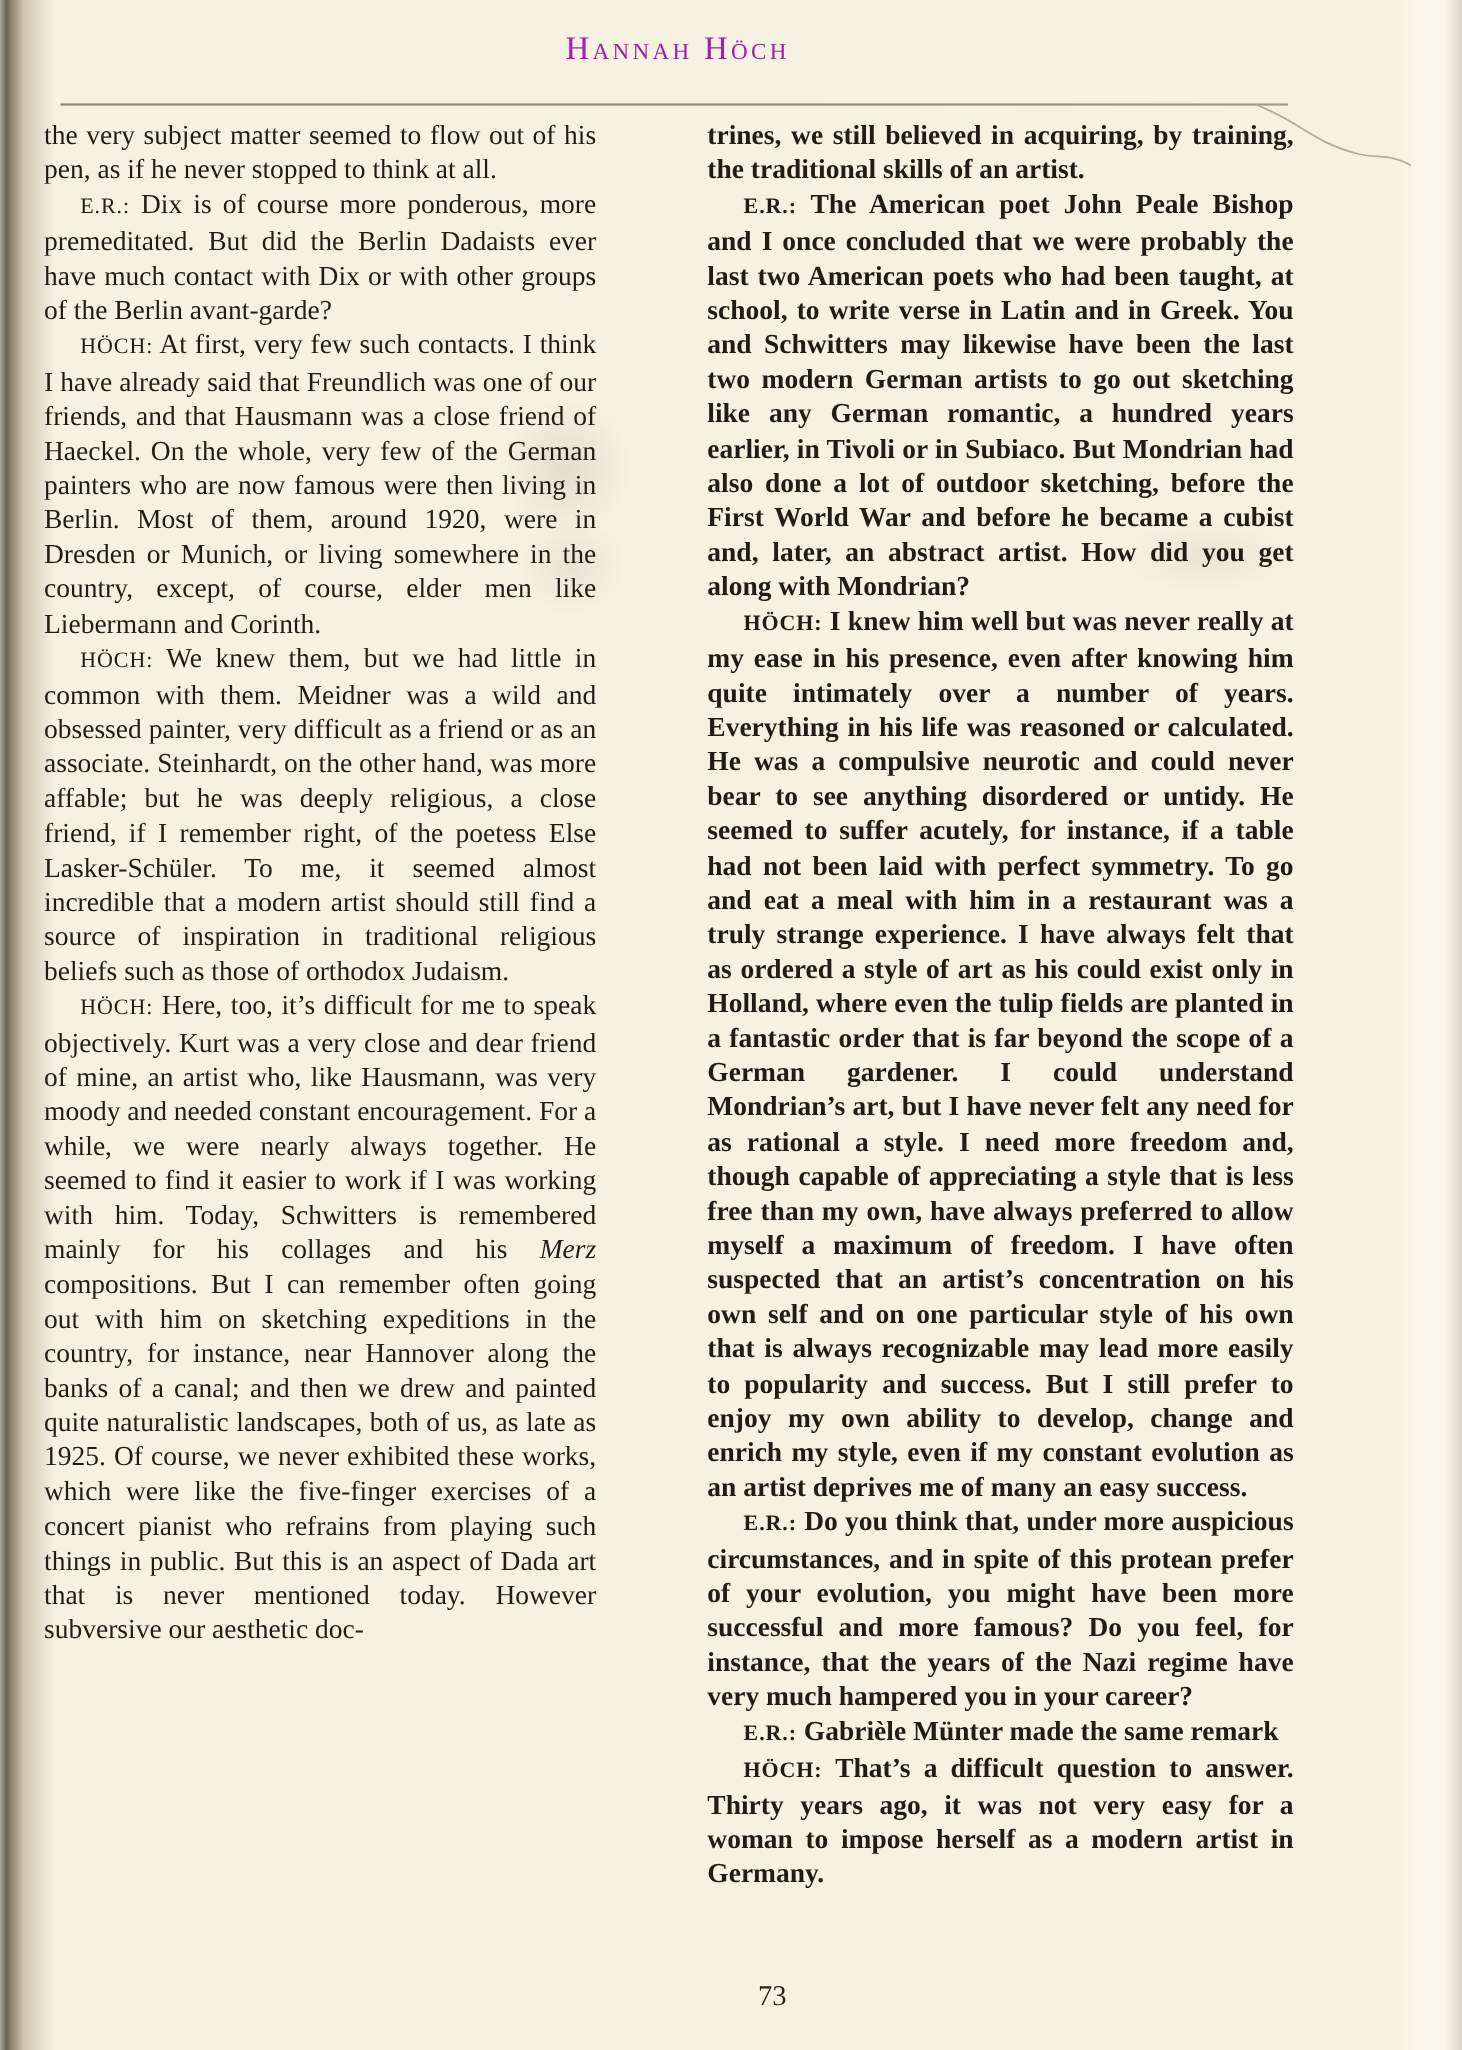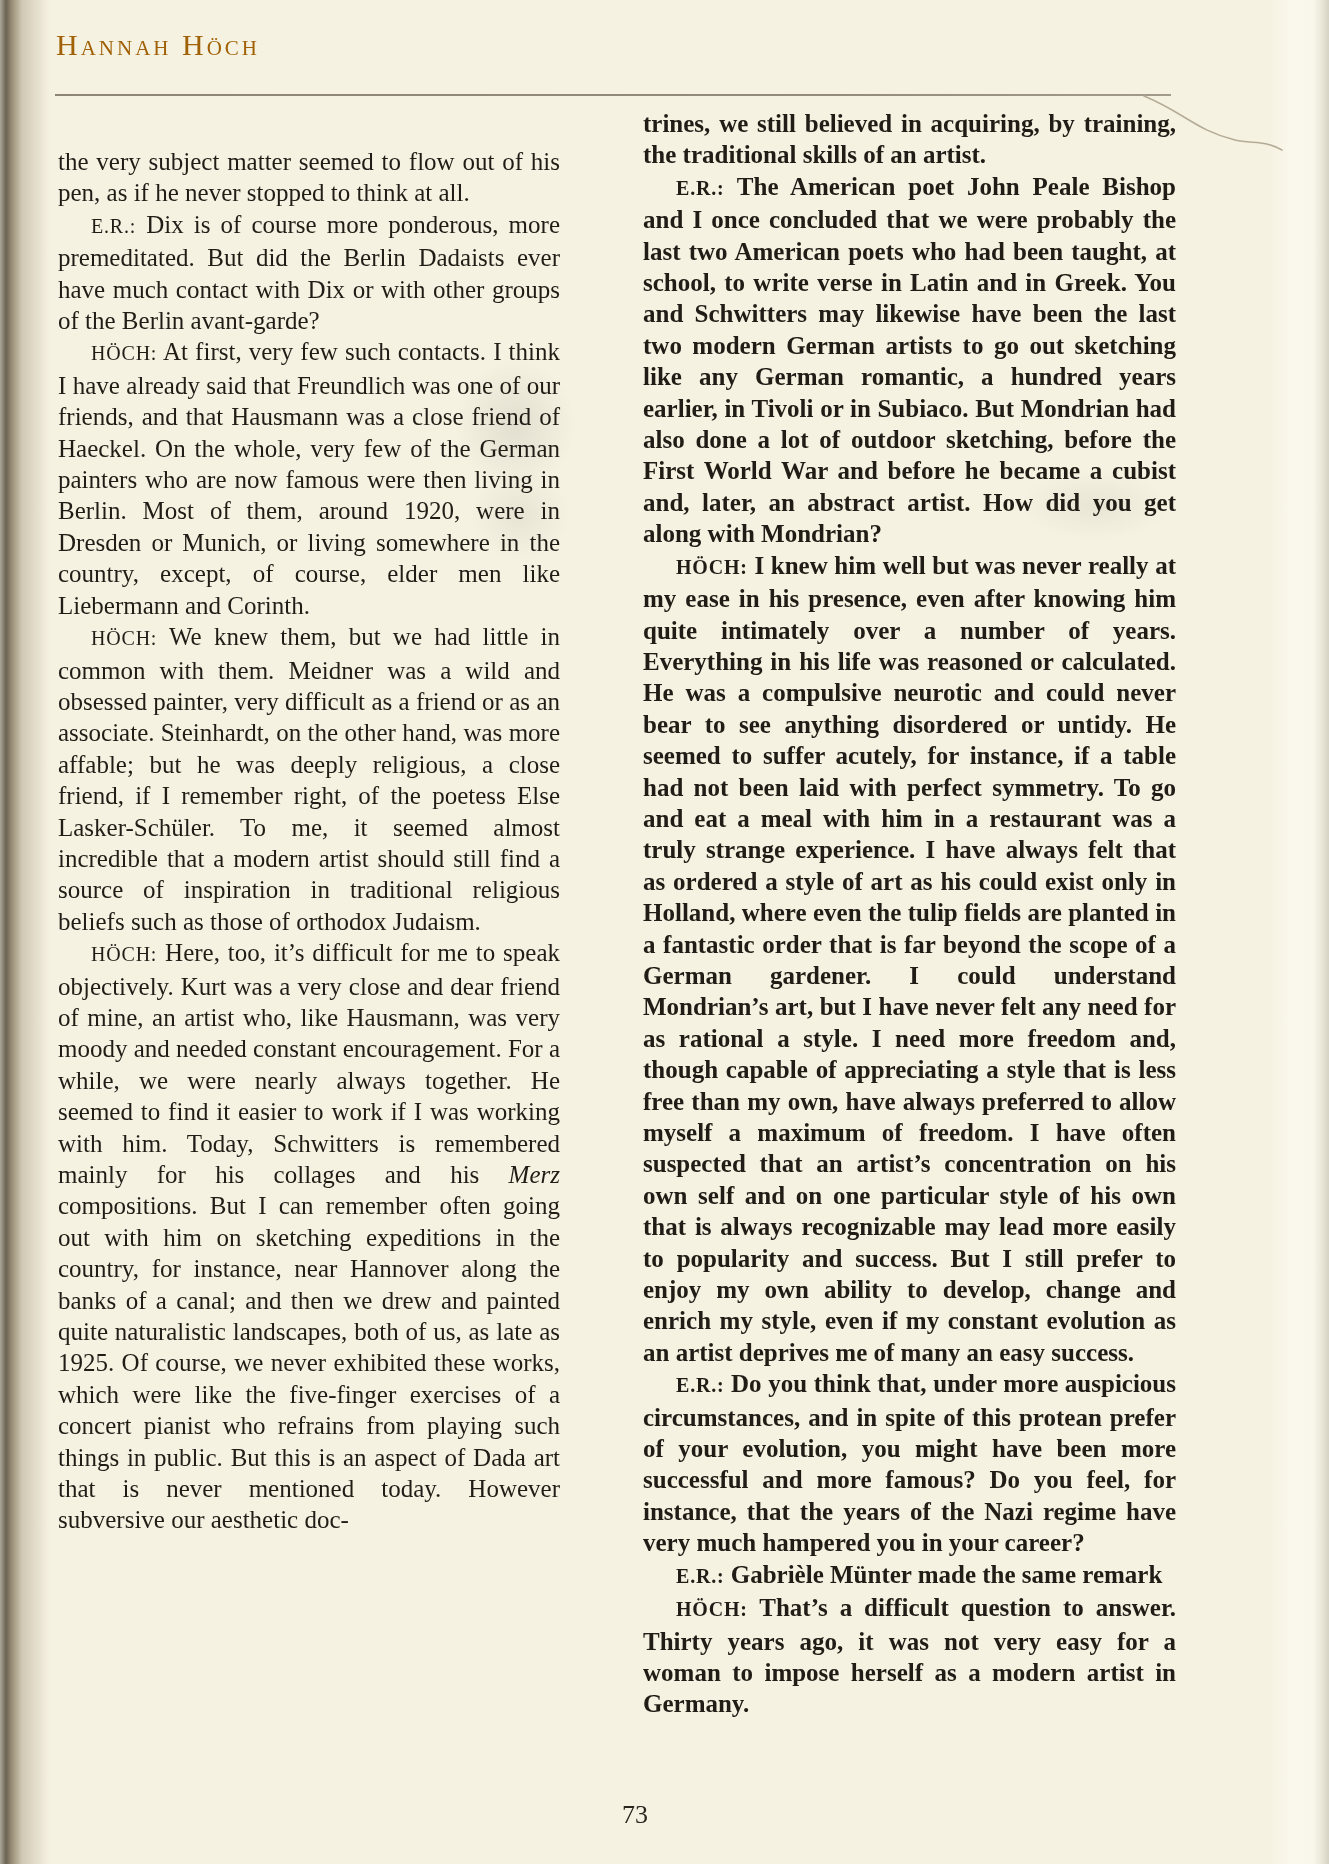--- a/index.html
+++ b/index.html
@@ -20,42 +20,42 @@
   }
   
   .page-edge {
     position:absolute; right:0; top:0; bottom:0; width:60px;
     background:linear-gradient(to left,
       #d6d2c3 0px, #e9e6d8 7px, #f9f7eb 16px,
       #faf8ec 38px, rgba(246,242,226,0) 60px);
   }
   .header-title {
     position:absolute; top:28px; left:56px; width:1120px;
-    text-align:left;
+    text-align:center;
     font-variant:small-caps;
     font-size:30px; letter-spacing:3px;
-    color:#a16207;
+    color:#a21caf;
   }
   .header-rule {
     position:absolute; left:55px; top:94px; width:1116px; height:2px;
     background:linear-gradient(to right,#8d8576,#938b7c 70%,#a29a8a);
   }
   .col {
     position:absolute; top:108px;
     font-size:25px; line-height:31.4px;
     text-align:justify;
   }
-  .col-left  { left:58px;  width:502px;margin-top:38px; }
+  .col-left  { left:40px;  width:502px; }
   .col-right { left:643px; width:533px;font-weight:bold; }
   .para { margin:0; text-indent:33px; }
   .para.cont { text-indent:0; }
   .speaker { font-size:0.8em; letter-spacing:0.8px; }
   .page-number {
     position:absolute; top:1800px; left:555px; width:160px;
-    text-align:center; font-size:26px; color:#2a261e;
+    text-align:right; font-size:26px; color:#2a261e;
   }
   
   .scratch { position:absolute; left:1140px; top:88px; width:150px; height:80px; }
   .smudge { position:absolute; border-radius:50%; pointer-events:none; }
   .smudge-1 { left:455px; top:360px; width:120px; height:130px;
     background:radial-gradient(closest-side, rgba(110,104,92,0.14), rgba(110,104,92,0)); }
   .smudge-2 { left:470px; top:470px; width:100px; height:90px;
     background:radial-gradient(closest-side, rgba(110,104,92,0.10), rgba(110,104,92,0)); }
   .smudge-3 { left:1020px; top:470px; width:150px; height:70px;
     background:radial-gradient(closest-side, rgba(120,114,100,0.10), rgba(120,114,100,0)); }

